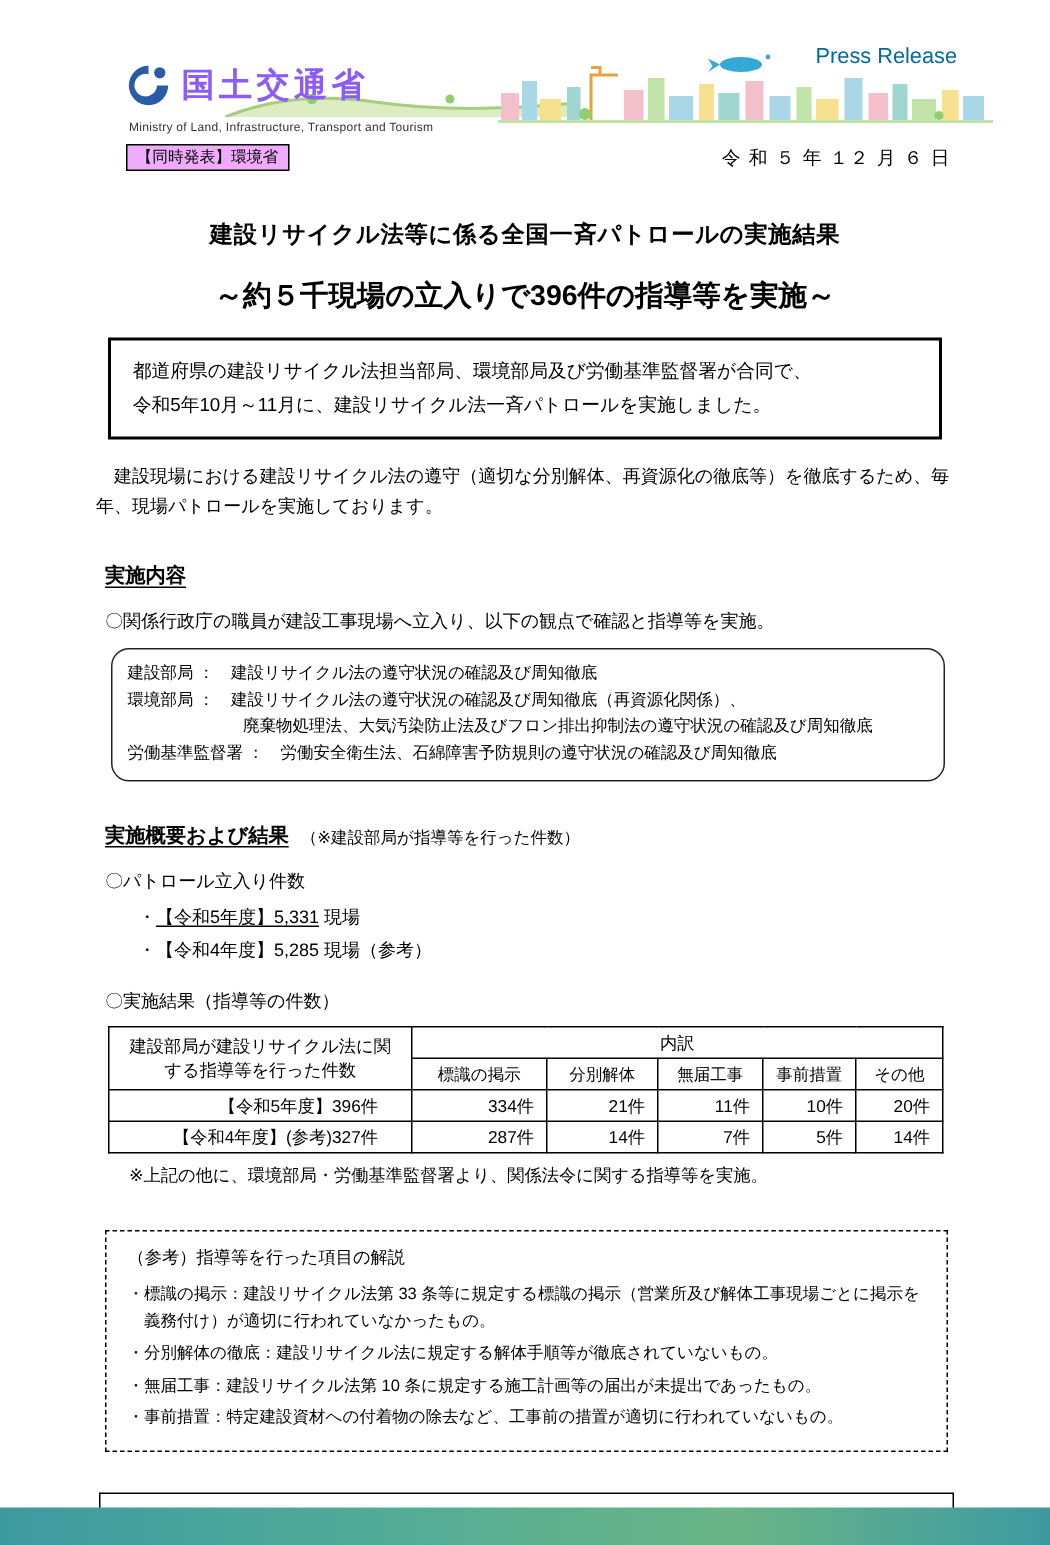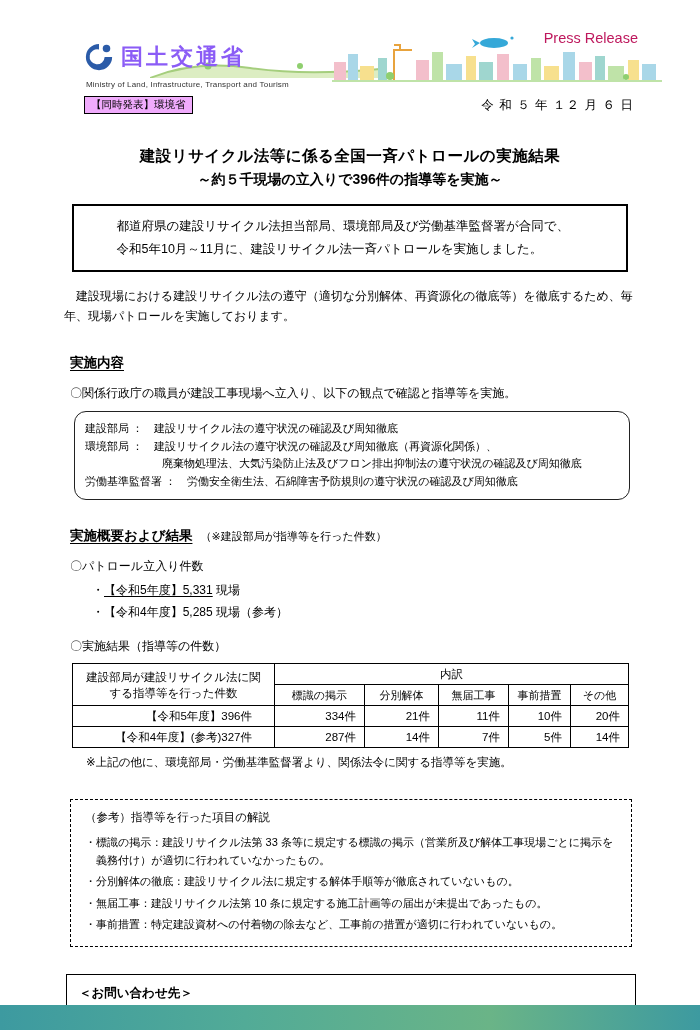--- a/index.html
+++ b/index.html
@@ -8,35 +8,35 @@
     position:relative; width:700px; height:1030px; margin:0 auto;
     background:#fff; color:#000; overflow:hidden;
     font-family:"Liberation Sans","DejaVu Sans",sans-serif;
   }
   
   .header { position:relative; height:134px; }
   .logo { position:absolute; left:84px; top:42px; display:flex; align-items:center; gap:7px; }
   .logo-icon svg { width:30px; height:30px; display:block; }
   .logo-name { font-size:22px; font-weight:bold; color:#8b5cf6; letter-spacing:3px; white-space:nowrap; }
   .logo-en { position:absolute; left:86px; top:80px; font-size:8px; color:#333; letter-spacing:.2px; }
-  .press { position:absolute; right:62px; top:30px; font-size:14.5px; color:#be185d; }
+  .press { position:absolute; right:62px; top:30px; font-size:14.5px; color:#0369a1; }
   .hill { position:absolute; left:150px; top:56px; z-index:0; }
   .cityscape { position:absolute; left:332px; top:34px; z-index:1; }
   .joint-box { position:absolute; left:84px; top:96px; border:1.3px solid #000; font-size:10.5px; padding:1px 6px; background:#f0abfc; z-index:2; }
   .date-line { position:absolute; right:66px; top:97px; font-size:12.5px; letter-spacing:1px; }
   .dept-line { position:absolute; right:66px; top:116px; font-size:11.5px; }
   
   .title-main { margin-top:12px; text-align:center; font-size:15.5px; font-weight:bold; letter-spacing:.5px; }
-  .title-sub  { margin-top:4px;  text-align:center; font-size:14px;   font-weight:bold; }
-  
-  .lead-box { margin:15px 72px 0; border:2px solid #000; padding:9px 30px; font-size:12.5px; line-height:1.85; }
+  .title-sub  { margin-top:17px;  text-align:center; font-size:19px;   font-weight:bold; }
+  
+  .lead-box { margin:15px 72px 0; border:2px solid #000; padding:9px 2px; font-size:12.5px; line-height:1.85; }
   .intro { margin:15px 64px 0; font-size:12px; line-height:1.65; }
   
   .sec-heading { margin:27px 0 0 70px; font-size:13.5px; font-weight:bold; text-decoration:underline; text-underline-offset:3px; display:inline-block; }
-  .sec-heading-row { margin:27px 0 0 70px; display:flex; align-items:center; gap:8px; }
+  .sec-heading-row { margin:27px 0 0 70px; display:flex; align-items:flex-end; gap:8px; }
   .sec-heading-row .sec-heading { margin:0; }
   .sec-note { font-size:11px; }
   .circle-lead { margin:13px 64px 0 70px; font-size:12px; }
   .round-box { margin:9px 70px 0 74px; border:1.5px solid #222; border-radius:12px; padding:8px 10px; font-size:11px; line-height:1.62; white-space:nowrap; }
   
   .patrol-heading { margin:13px 0 0 70px; font-size:12px; }
   .patrol-item { margin:7px 0 0 92px; font-size:12px; }
   .patrol-item + .patrol-item { margin-top:5px; }
   .ul { text-decoration:underline; text-underline-offset:2px; }
   

